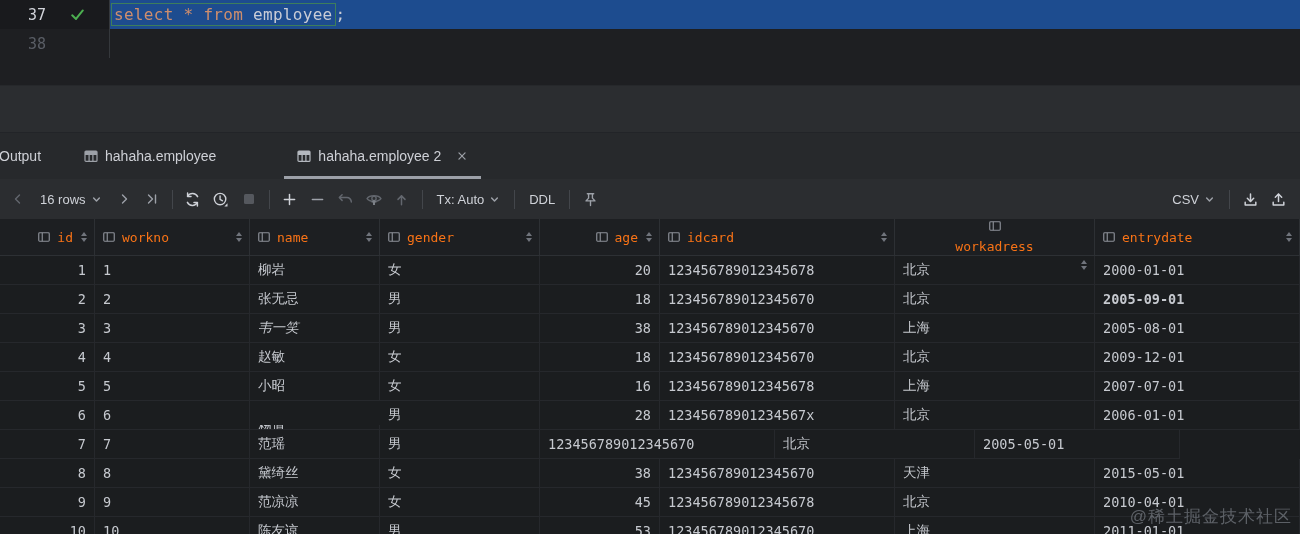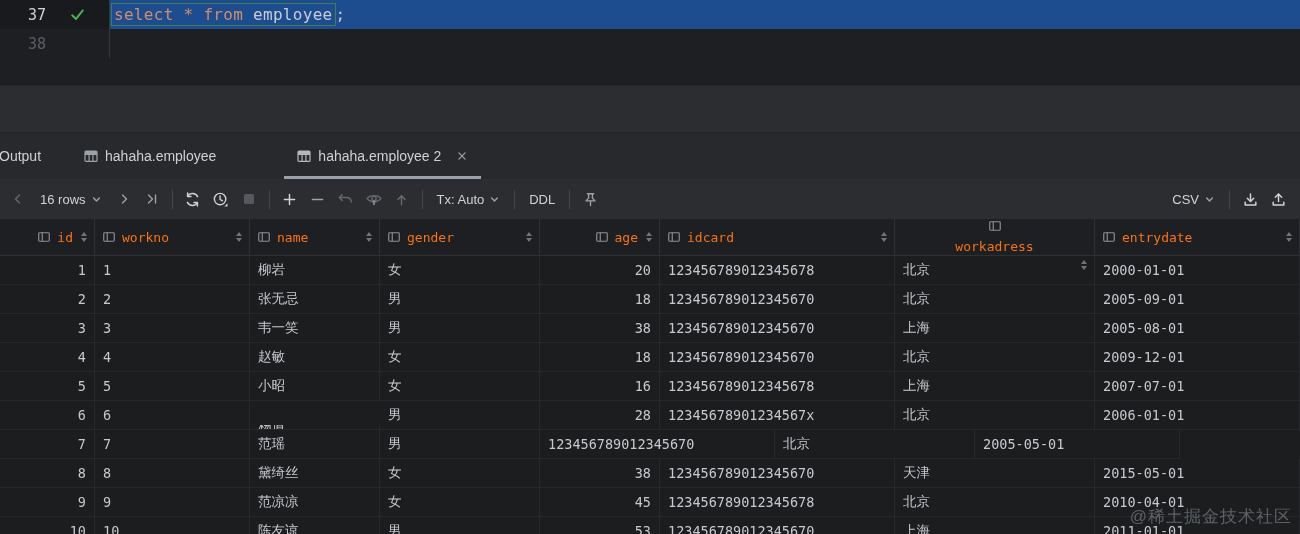--- a/index.html
+++ b/index.html
@@ -390,26 +390,26 @@
         <div class="tcell" style="width: 205px;">2000-01-01</div>
       </div>
       <div class="trow">
         <div class="tcell right" style="width: 95px;">2</div>
         <div class="tcell" style="width: 155px;">2</div>
         <div class="tcell" style="width: 130px;">张无忌</div>
         <div class="tcell" style="width: 160px;">男</div>
         <div class="tcell right" style="width: 120px;">18</div>
         <div class="tcell" style="width: 235px;">123456789012345670</div>
         <div class="tcell" style="width: 200px;">北京</div>
-        <div class="tcell" style="width: 205px;">2005-09-01</div>
+        <div class="tcell" style="width: 205px; font-weight: bold;">2005-09-01</div>
       </div>
       <div class="trow">
         <div class="tcell right" style="width: 95px;">3</div>
         <div class="tcell" style="width: 155px;">3</div>
-        <div class="tcell" style="width: 130px;">韦一笑</div>
+        <div class="tcell" style="width: 130px; font-style: italic;">韦一笑</div>
         <div class="tcell" style="width: 160px;">男</div>
         <div class="tcell right" style="width: 120px;">38</div>
         <div class="tcell" style="width: 235px;">123456789012345670</div>
         <div class="tcell" style="width: 200px;">上海</div>
         <div class="tcell" style="width: 205px;">2005-08-01</div>
       </div>
       <div class="trow">
         <div class="tcell right" style="width: 95px;">4</div>
         <div class="tcell" style="width: 155px;">4</div>
         <div class="tcell" style="width: 130px;">赵敏</div>

